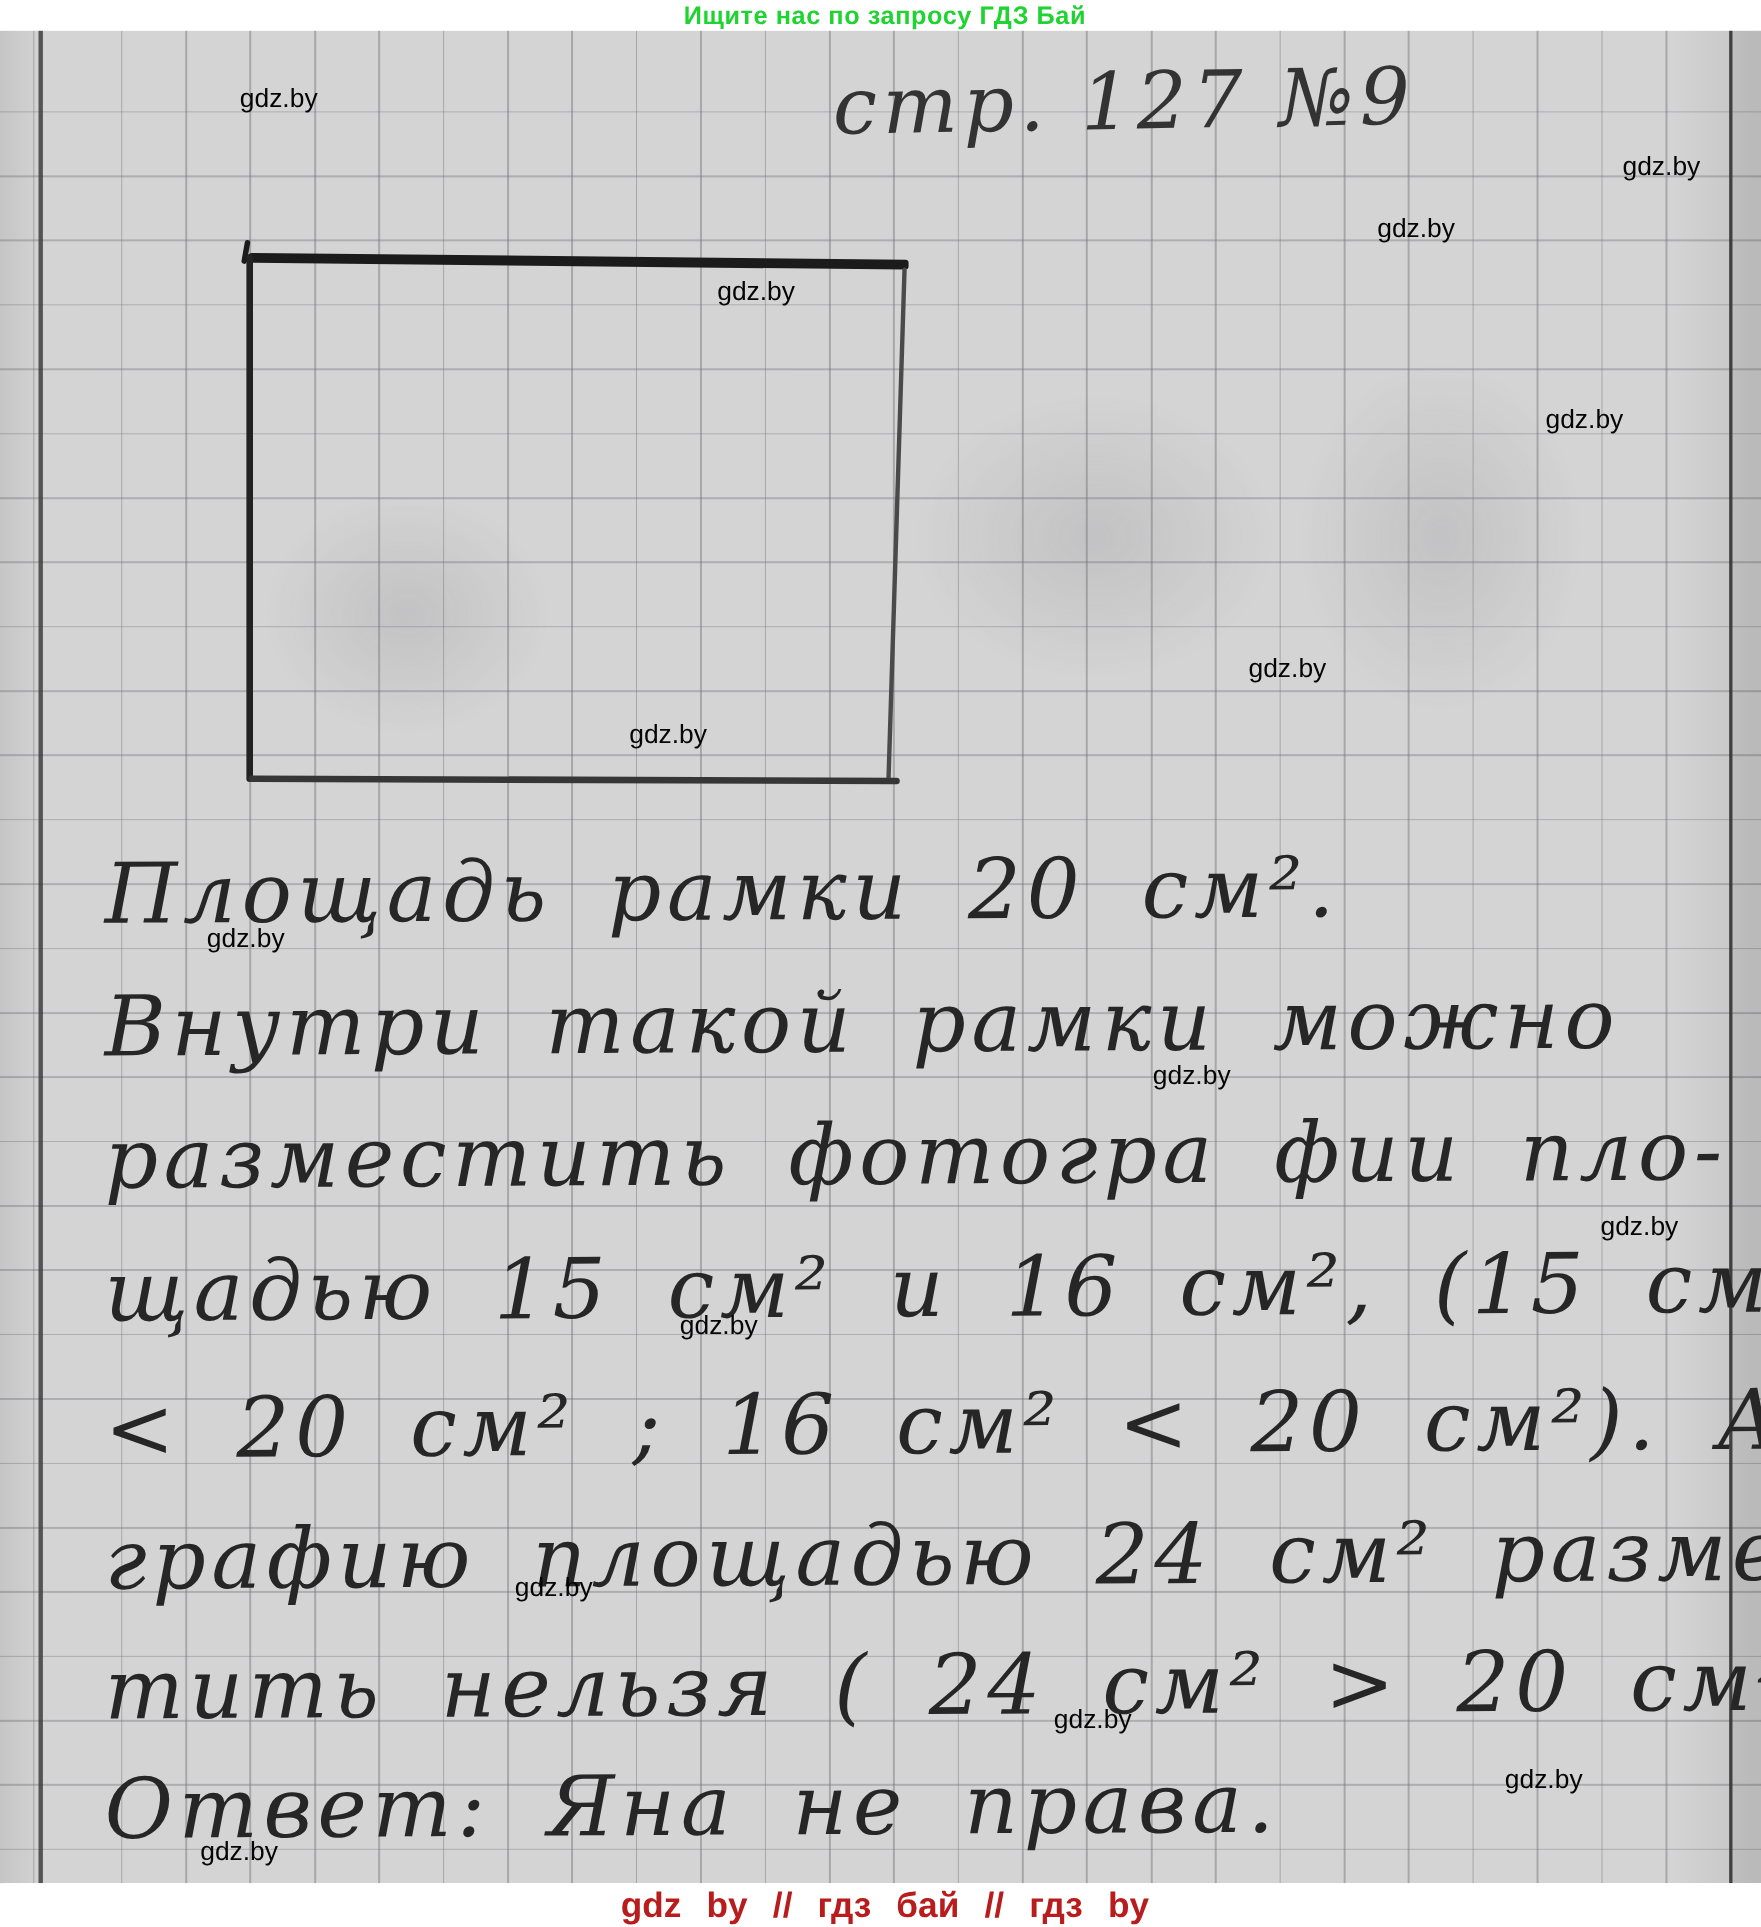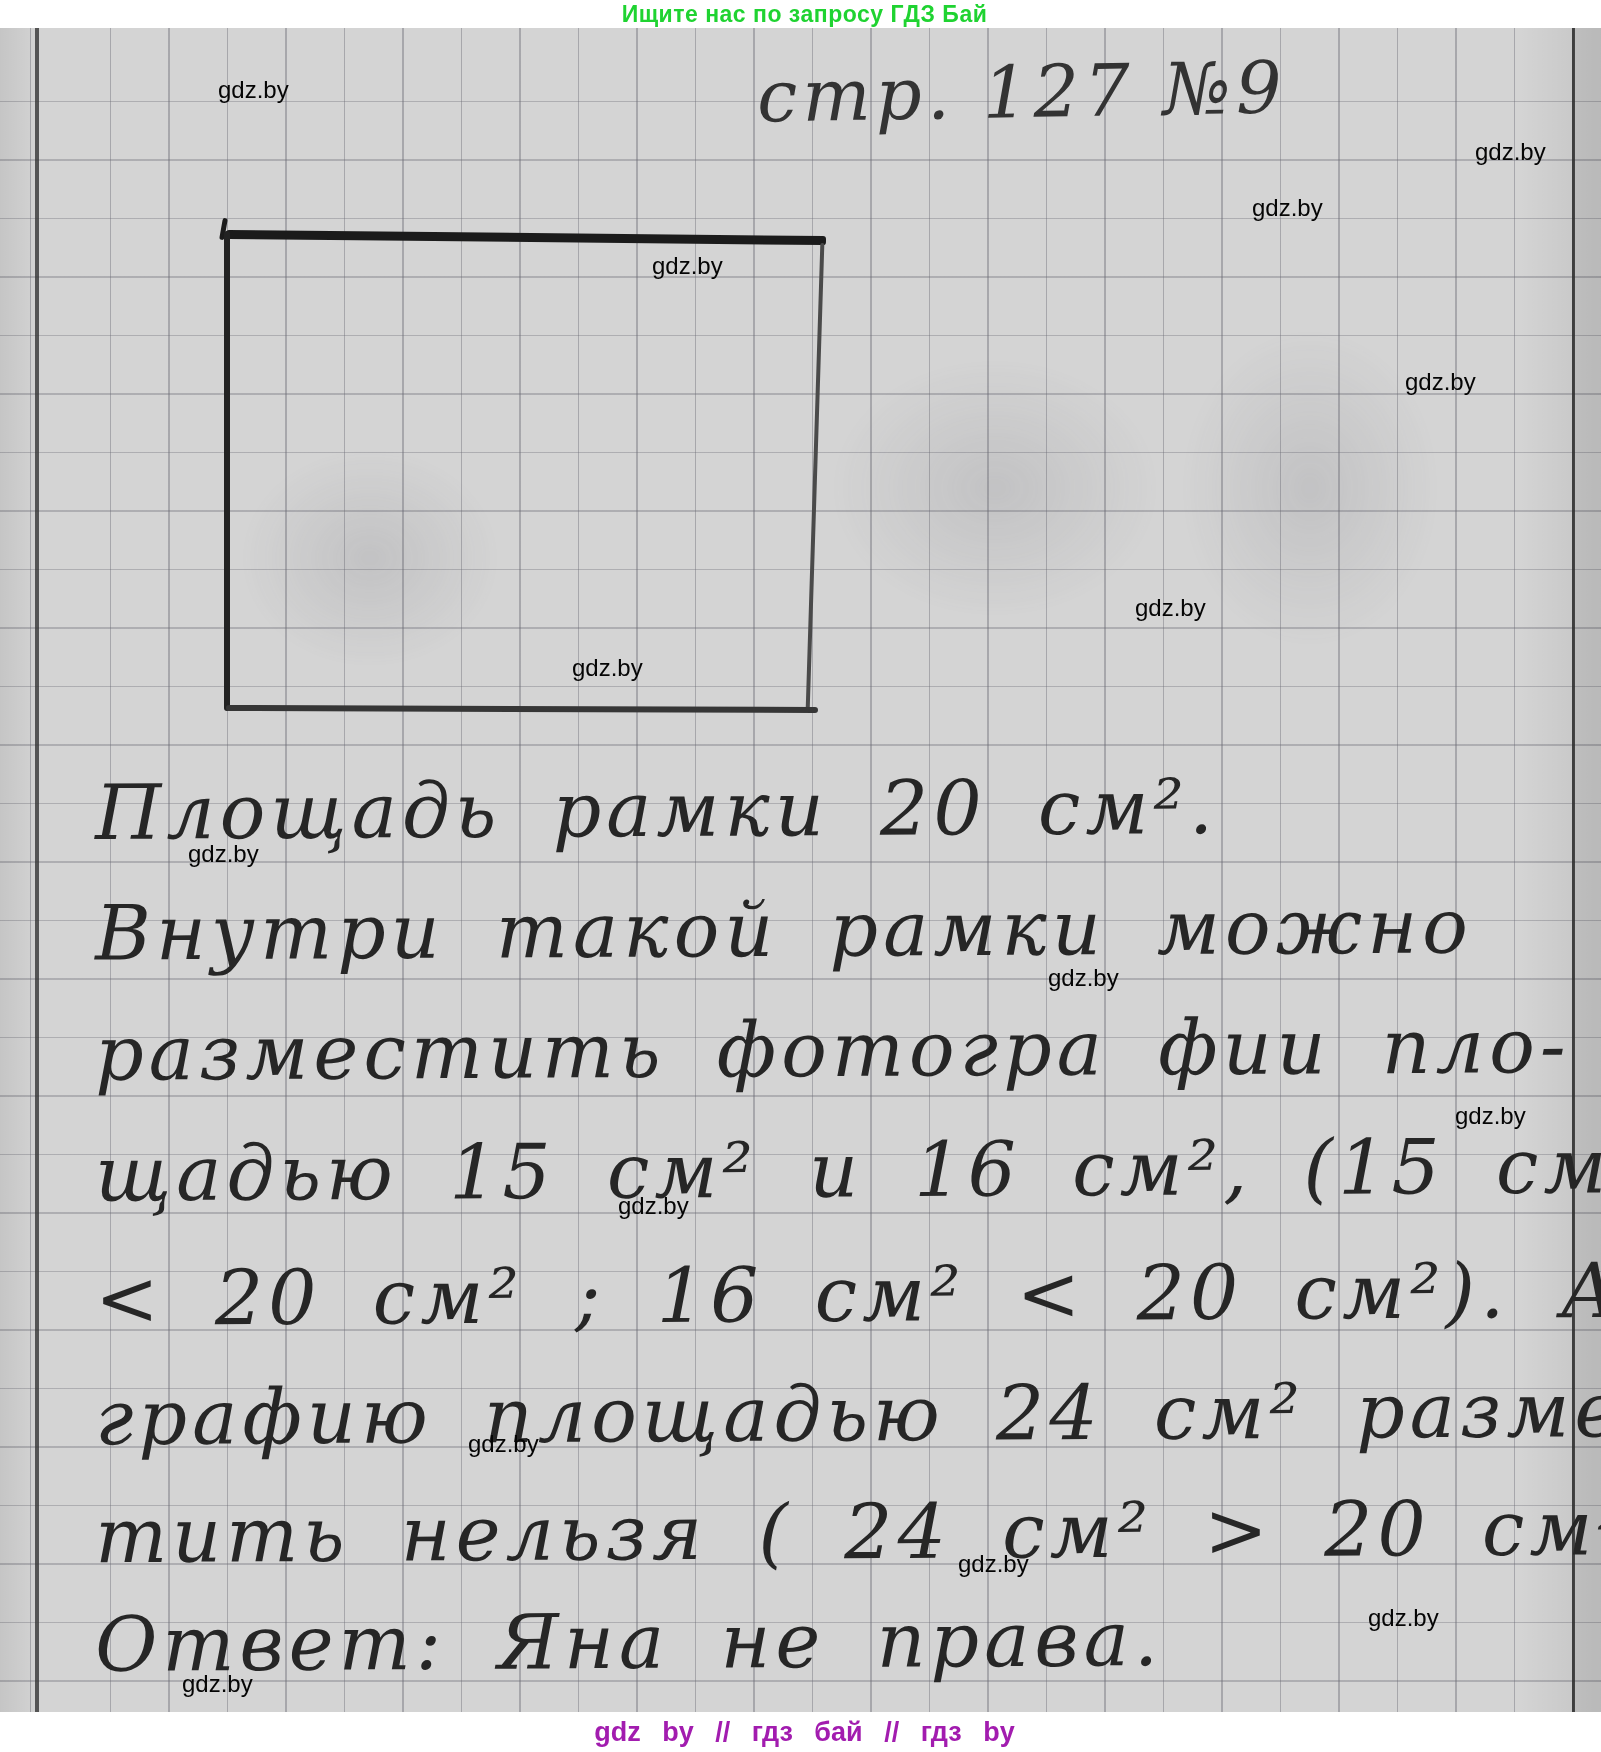--- a/index.html
+++ b/index.html
@@ -12,21 +12,21 @@
     position:absolute;left:4px;width:1601px;background:#ffffff;
     display:flex;align-items:center;justify-content:center;
   }
   .site-strip.top{top:0;height:28px;}
   .site-strip.bottom{top:1712px;height:40px;}
   .banner-green{
     color:#1fd331;font-size:23px;font-weight:700;letter-spacing:.5px;
     font-family:"Liberation Sans",sans-serif;
   }
   .banner-purple{
-    color:#a21caf;font-size:27px;font-weight:700;word-spacing:14px;
+    color:#b91c1c;font-size:32px;font-weight:700;word-spacing:14px;
     font-family:"Liberation Sans",sans-serif;
   }
   
   .notebook-page{
     position:absolute;left:0;top:28px;width:1601px;height:1684px;
     background-color:#d4d4d4;
     background-image:
       linear-gradient(to right, rgba(0,0,0,0.07) 0px, rgba(0,0,0,0) 40px, rgba(0,0,0,0) 1520px, rgba(0,0,0,0.08) 1601px),
       repeating-linear-gradient(to right, rgba(105,105,115,0) 0px, rgba(105,105,115,0) 57px, rgba(105,105,115,0.42) 57px, rgba(105,105,115,0.42) 58.5px),
       repeating-linear-gradient(to bottom, rgba(105,105,115,0) 0px, rgba(105,105,115,0) 57px, rgba(105,105,115,0.36) 57px, rgba(105,105,115,0.36) 58.5px);

